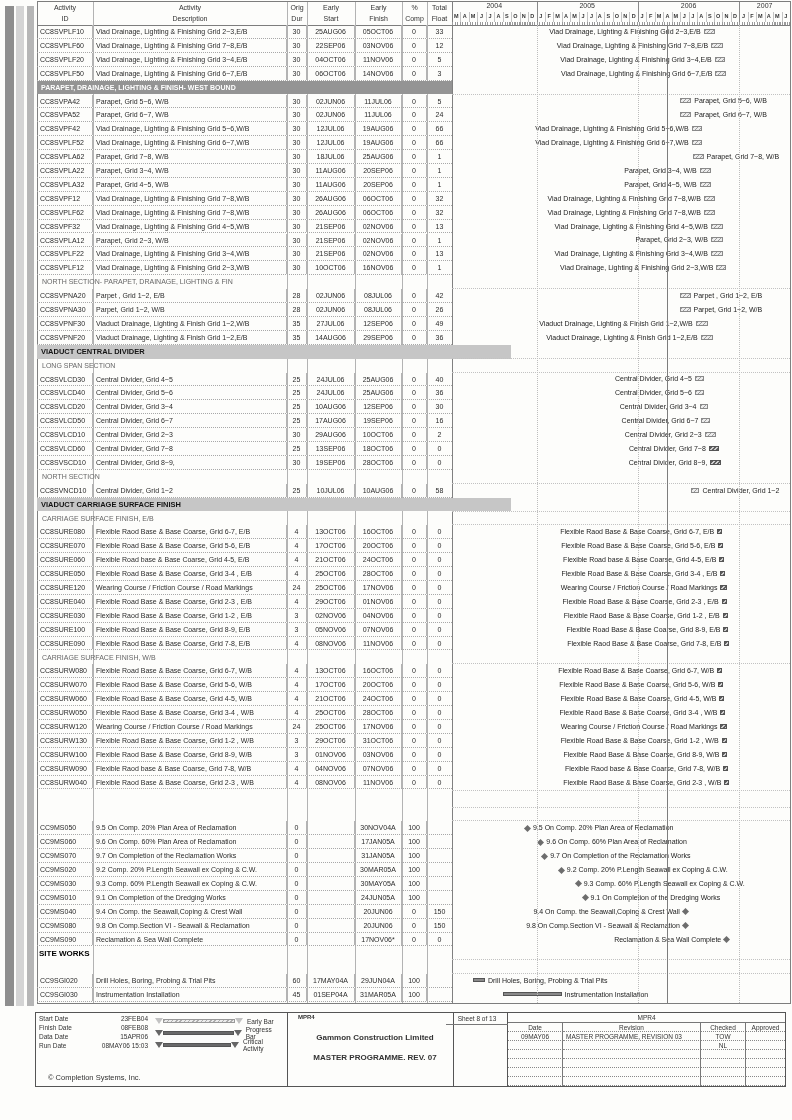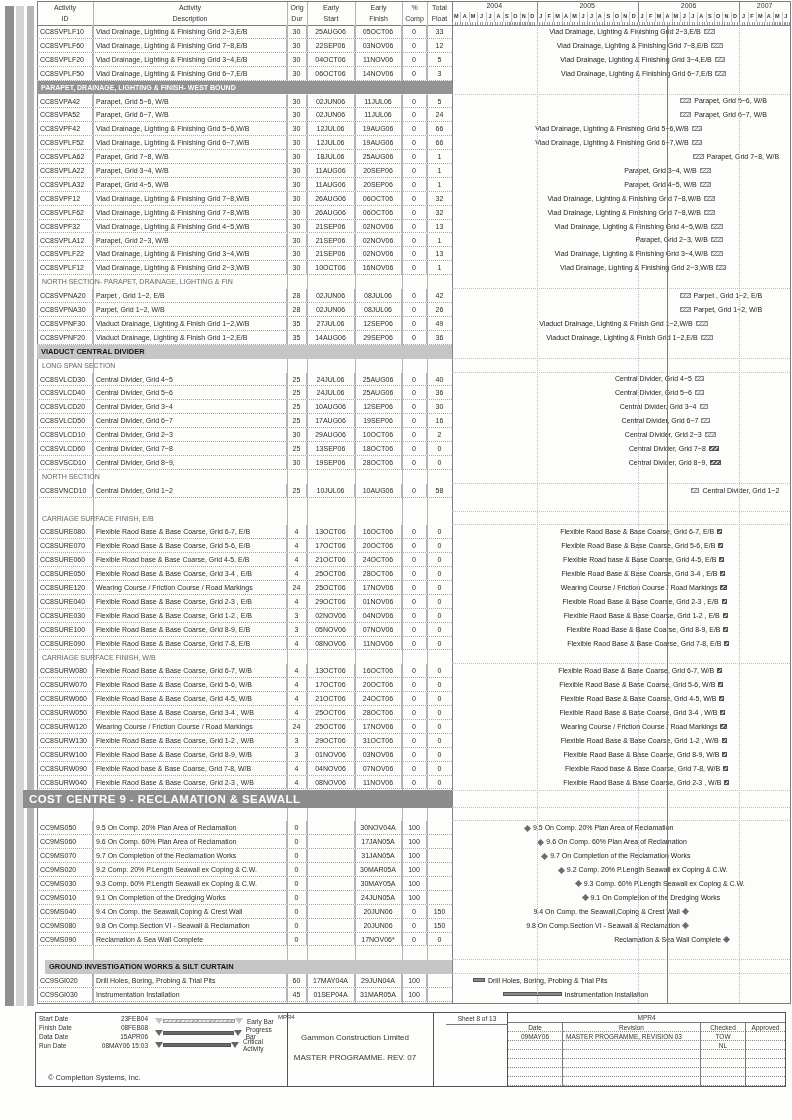--- a/index.html
+++ b/index.html
@@ -17,21 +17,21 @@
   .vline-dark{position:absolute;width:1px;background:#808080;}
   
   #rows{position:absolute;left:37px;top:0;width:415px;height:1005px;}
   .trow{position:absolute;left:0;width:415px;display:flex;border-bottom:1px dotted #a8a8a8;background:transparent;}
   .tc{font-size:7px;line-height:12px;padding:1px 0 0 3px;height:100%;border-right:1px solid #b3b3b3;
       white-space:nowrap;overflow:hidden;}
   .tc.ctr{text-align:center;padding-left:0;}
   .c0{width:56px;}.c1{width:194px;}.c2{width:20px;}.c3{width:48px;}.c4{width:47px;}.c5{width:25px;}.c6{width:25px;border-right:none;}
   .band{position:absolute;white-space:nowrap;overflow:hidden;}
   .band.h1{left:0;width:415px;background:#949494;color:#fff;font-weight:bold;font-size:7px;padding-left:4px;}
-  .band.h2{left:0;width:415px;background:#c6c6c6;color:#141414;font-weight:bold;font-size:7.5px;padding-left:4px;}
+  .band.h2{left:0;width:474px;background:#c6c6c6;color:#141414;font-weight:bold;font-size:7.5px;padding-left:4px;}
   .band.h2i{left:8px;width:407px;background:#c6c6c6;color:#141414;font-weight:bold;font-size:7.5px;padding-left:4px;}
   .band.h3{left:3px;width:412px;background:transparent;color:#666;font-size:7px;padding-left:2px;}
   .band.h4{left:2px;width:413px;background:transparent;color:#000;font-weight:bold;font-size:8px;}
   .band.big{left:-14px;width:429px;background:#8d8d8d;color:#fff;font-weight:bold;font-size:11.5px;
             padding-left:6px;letter-spacing:.4px;}
   
   #chart{position:absolute;left:452px;top:0;width:338px;height:1005px;}
   .tl-year{position:absolute;top:2px;height:9px;font-size:7px;text-align:center;color:#333;}
   .tl-month{position:absolute;top:11px;height:11px;font-size:5.5px;font-weight:bold;text-align:center;
             line-height:11px;color:#333;}
@@ -382,20 +382,21 @@
       <div class="band h3" style="top: 469.8px; height: 13.9px; line-height: 13.9px;">NORTH SECTION</div>
       <div class="trow" style="top: 483.7px; height: 13.9px;">
         <div class="tc c0">CC8SVNCD10</div>
         <div class="tc c1">Central Divider, Grid 1~2</div>
         <div class="tc c2 ctr">25</div>
         <div class="tc c3 ctr">10JUL06</div>
         <div class="tc c4 ctr">10AUG06</div>
         <div class="tc c5 ctr">0</div>
         <div class="tc c6 ctr">58</div>
       </div>
+      <div class="band h2" style="top: 497.6px; height: 13.9px; line-height: 13.9px;">VIADUCT CARRIAGE SURFACE FINISH</div>
       <div class="band h3" style="top: 511.5px; height: 13.9px; line-height: 13.9px;">CARRIAGE SURFACE FINISH, E/B</div>
       <div class="trow" style="top: 525.4px; height: 13.9px;">
         <div class="tc c0">CC8SURE080</div>
         <div class="tc c1">Flexible Raod Base &amp; Base Coarse, Grid 6-7, E/B</div>
         <div class="tc c2 ctr">4</div>
         <div class="tc c3 ctr">13OCT06</div>
         <div class="tc c4 ctr">16OCT06</div>
         <div class="tc c5 ctr">0</div>
         <div class="tc c6 ctr">0</div>
       </div>
@@ -546,21 +547,20 @@
       </div>
       <div class="trow" style="top: 775.6px; height: 13.9px;">
         <div class="tc c0">CC8SURW040</div>
         <div class="tc c1">Flexible Raod Base &amp; Base Coarse, Grid 2-3 , W/B</div>
         <div class="tc c2 ctr">4</div>
         <div class="tc c3 ctr">08NOV06</div>
         <div class="tc c4 ctr">11NOV06</div>
         <div class="tc c5 ctr">0</div>
         <div class="tc c6 ctr">0</div>
       </div>
-      <div class="band big" style="top: 789.5px; height: 18px; line-height: 18px;">COST CENTRE 9 - RECLAMATION &amp; SEAWALL</div>
       <div class="trow" style="top: 821.4px; height: 13.9px;">
         <div class="tc c0">CC9MS050</div>
         <div class="tc c1">9.5 On Comp. 20% Plan Area of Reclamation</div>
         <div class="tc c2 ctr">0</div>
         <div class="tc c3 ctr"></div>
         <div class="tc c4 ctr">30NOV04A</div>
         <div class="tc c5 ctr">100</div>
         <div class="tc c6 ctr"></div>
       </div>
       <div class="trow" style="top: 835.3px; height: 13.9px;">
@@ -628,21 +628,21 @@
       </div>
       <div class="trow" style="top: 932.6px; height: 13.9px;">
         <div class="tc c0">CC9MS090</div>
         <div class="tc c1">Reclamation &amp; Sea Wall Complete</div>
         <div class="tc c2 ctr">0</div>
         <div class="tc c3 ctr"></div>
         <div class="tc c4 ctr">17NOV06*</div>
         <div class="tc c5 ctr">0</div>
         <div class="tc c6 ctr">0</div>
       </div>
-      <div class="band h2i" style="top: 960.4px; height: 13.9px; line-height: 13.9px;">GROUND INVESTIGATION WORKS &amp; SILT CURTAIN</div>
+      <div class="band h4" style="top: 946.5px; height: 13.9px; line-height: 13.9px;">SITE WORKS</div>
       <div class="trow" style="top: 974.3px; height: 13.9px;">
         <div class="tc c0">CC9SGI020</div>
         <div class="tc c1">Drill Holes, Boring, Probing &amp; Trial Pits</div>
         <div class="tc c2 ctr">60</div>
         <div class="tc c3 ctr">17MAY04A</div>
         <div class="tc c4 ctr">29JUN04A</div>
         <div class="tc c5 ctr">100</div>
         <div class="tc c6 ctr"></div>
       </div>
       <div class="trow" style="top: 988.2px; height: 13.9px;">
@@ -921,21 +921,21 @@
           <div class="leg-row">
             <div class="leg-shape">
               <div class="leg-tri fill"></div>
               <div class="leg-mid dark"></div>
               <div class="leg-tri fill"></div>
             </div>
             <div class="leg-label">Critical Activity</div>
           </div>
         </div>
     </div>
-    <div class="fbox" style="left:240px;width:158px;">
+    <div class="fbox" style="left:260px;width:158px;font-weight:bold;">
       <div class="abs" style="left:2px;top:1px;font-size:6px;">MPR4</div>
       <div class="abs" style="left:0;top:20px;width:158px;text-align:center;font-size:8px;">Gammon Construction Limited</div>
       <div class="abs" style="left:0;top:40px;width:158px;text-align:center;font-size:8px;">MASTER PROGRAMME. REV. 07</div>
     </div>
     <div class="fbox" style="left:410px;width:62px;">
       <div class="abs" style="left:0;top:2px;width:62px;text-align:center;border-bottom:1px solid #777;padding-bottom:2px;">Sheet 8 of 13</div>
     </div>
     <div class="fbox" style="left:472px;width:277px;border-right:none;">
       <div class="abs" style="left:0;top:1px;width:277px;text-align:center;border-bottom:1px solid #777;height:9px;">MPR4</div>
       <div id="revtable">

